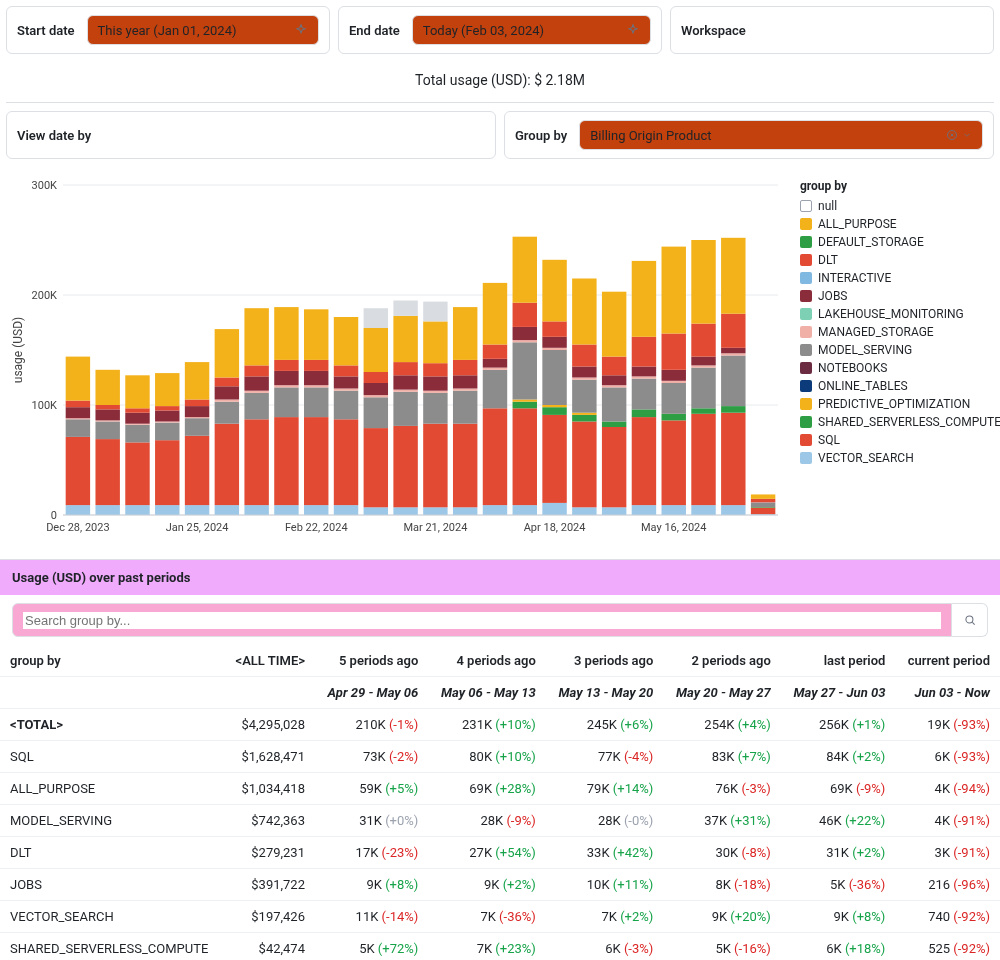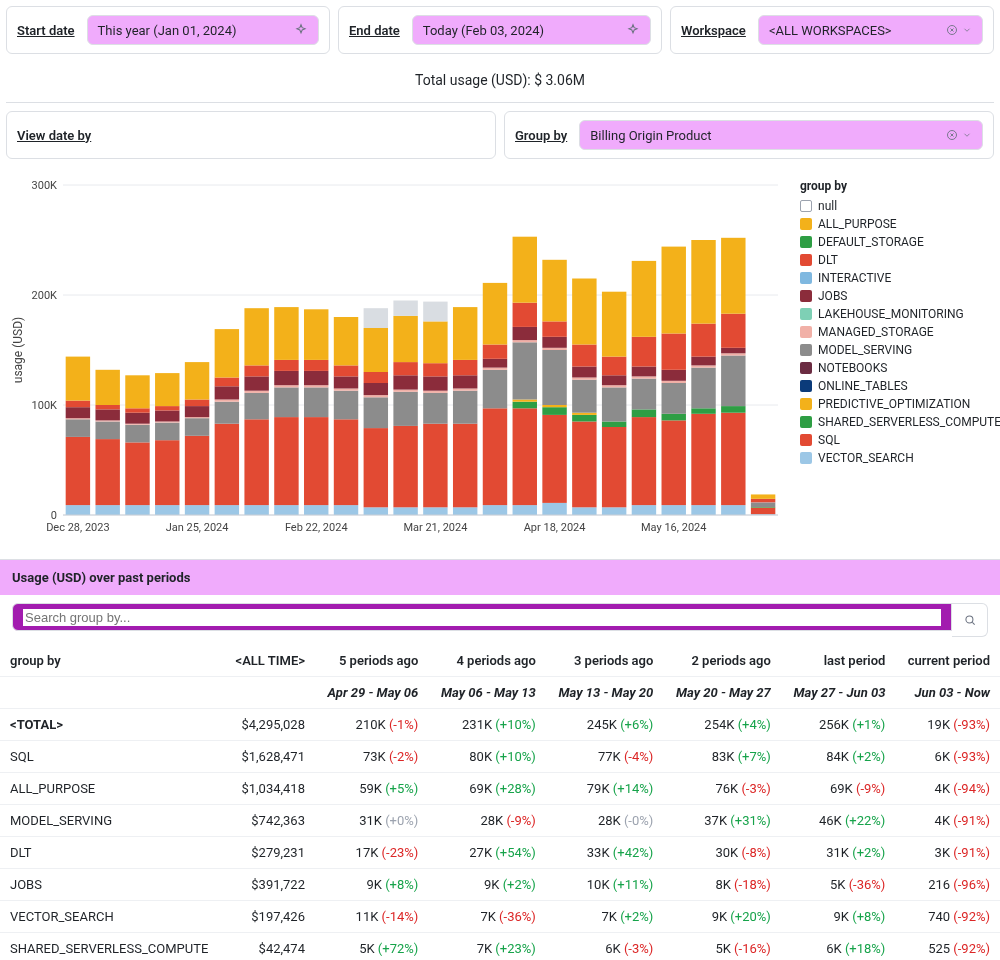--- a/index.html
+++ b/index.html
@@ -22,24 +22,24 @@
     font-family: var(--font);
     font-size: 13px;
   }
   
   .filter-row { display:flex; gap:8px; padding:6px 6px 2px 6px; }
   .filter-cell {
     flex:1; display:flex; align-items:center; gap:12px;
     background:var(--bg); border:1px solid var(--border); border-radius:6px;
     padding:8px 10px;
   }
-  .filter-label { font-weight:600; white-space:nowrap;text-decoration:underline; }
+  .filter-label { font-weight:600; white-space:nowrap; }
   .filter-input {
     flex:1; display:flex; align-items:center; justify-content:space-between;
-    background:#f0abfc; border:1px solid var(--border); border-radius:6px;
+    background:#c2410c; border:1px solid var(--border); border-radius:6px;
     padding:6px 10px; min-height:30px; font-size:13px;
   }
   .filter-input.compact-icons { gap:6px; }
   .icon { width:14px; height:14px; display:inline-block; fill:none; stroke:var(--text-muted); stroke-width:1.8; }
   .icon.caret { width:10px; height:10px; }
   .icon.small { width:12px; height:12px; }
   .total-line {
     text-align:center; padding:12px 0 14px 0; font-size:14px;
     border-bottom:1px solid var(--border); margin:4px 6px 0 6px;
   }
@@ -53,21 +53,21 @@
   .legend { width:200px; padding:4px 4px 4px 8px; font-size:12px; }
   .legend-title { font-weight:700; margin-bottom:4px; }
   .legend-item { display:flex; align-items:center; gap:6px; padding:2px 0; white-space:nowrap; }
   .legend-swatch { width:12px; height:12px; border-radius:2px; flex:0 0 12px; }
   .legend-swatch.outline { background:#fff; border:1px solid #9ca3af; }
   
   .section-title { font-weight:700; padding:10px 12px; border-top:1px solid var(--border); background:#f0abfc; }
   .search-row { padding:8px 12px; display:flex; }
   .search-box {
     flex:1; display:flex; align-items:center; border:1px solid var(--border);
-    border-radius:6px 0 0 6px; background:#a21caf; padding:0 10px; height:28px;
+    border-radius:6px 0 0 6px; background:#f9a8d4; padding:0 10px; height:34px;
   }
   .search-box input { border:none; outline:none; flex:1; font-size:13px; }
   .search-btn {
     width:36px; display:flex; align-items:center; justify-content:center;
     border:1px solid var(--border); border-left:none; border-radius:0 6px 6px 0;
     background:#fff; height:34px;
   }
   table.periods { width:100%; border-collapse:collapse; font-size:13px; }
   table.periods th, table.periods td {
     padding:8px 10px; text-align:right; border-bottom:1px solid #eef0f3; white-space:nowrap;
@@ -101,36 +101,24 @@
     <span class="filter-label">End date</span>
     <div class="filter-input">
       <span>Today (Feb 03, 2024)</span>
       <svg class="icon" viewBox="0 0 24 24">
           <path d="M12 3l2 5 5 2-5 2-2 5-2-5-5-2 5-2 2-5z"></path>
         </svg>
     </div>
   </div>
   <div class="filter-cell">
     <span class="filter-label">Workspace</span>
-    <div class="filter-input compact-icons">
-      <span>&lt;ALL WORKSPACES&gt;</span>
-      <span class="chip-clear">
-        <svg class="icon small" viewBox="0 0 24 24">
-            <circle cx="12" cy="12" r="9"></circle>
-            <path d="M9 9l6 6M15 9l-6 6"></path>
-          </svg>
-        <svg class="icon caret" viewBox="0 0 24 24">
-            <path d="M6 9l6 6 6-6"></path>
-          </svg>
-      </span>
-    </div>
   </div>
 </div>
 
-<div class="total-line">Total usage (USD): $ 3.06M</div>
+<div class="total-line">Total usage (USD): $ 2.18M</div>
 
 <div class="filter-row2">
   <div class="filter-cell">
     <span class="filter-label">View date by</span>
   </div>
   <div class="filter-cell">
     <span class="filter-label">Group by</span>
     <div class="filter-input compact-icons">
       <span>Billing Origin Product</span>
       <span class="chip-clear">

